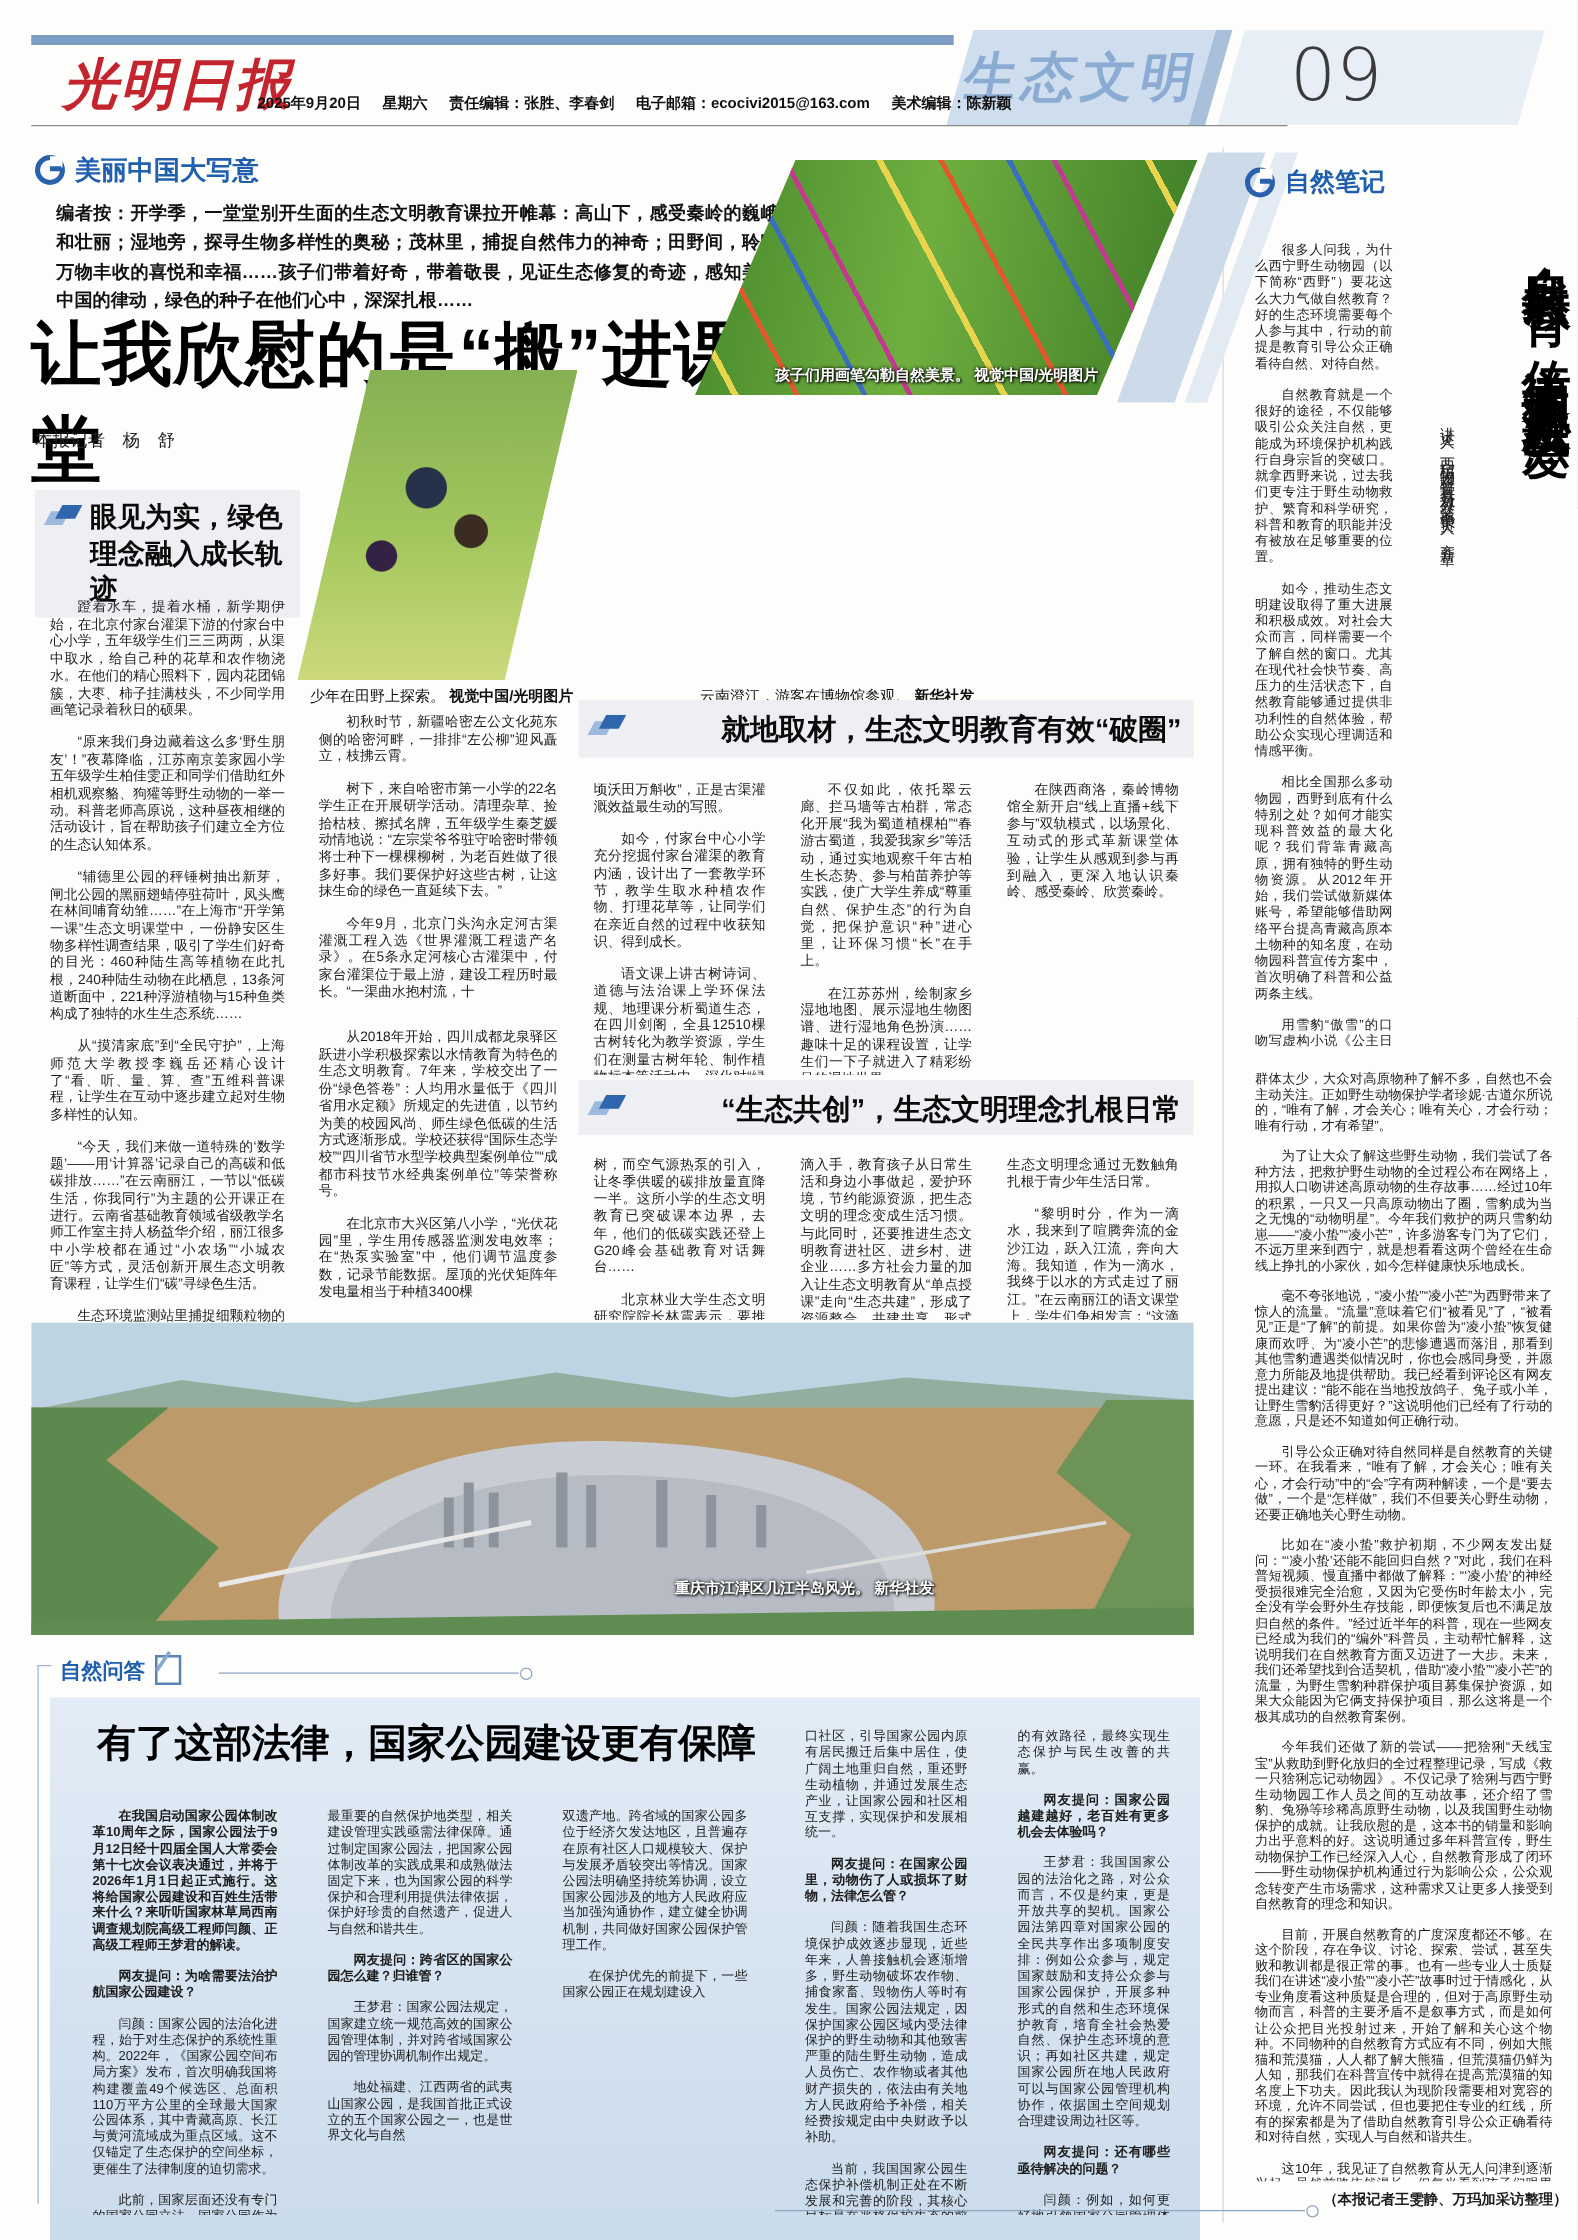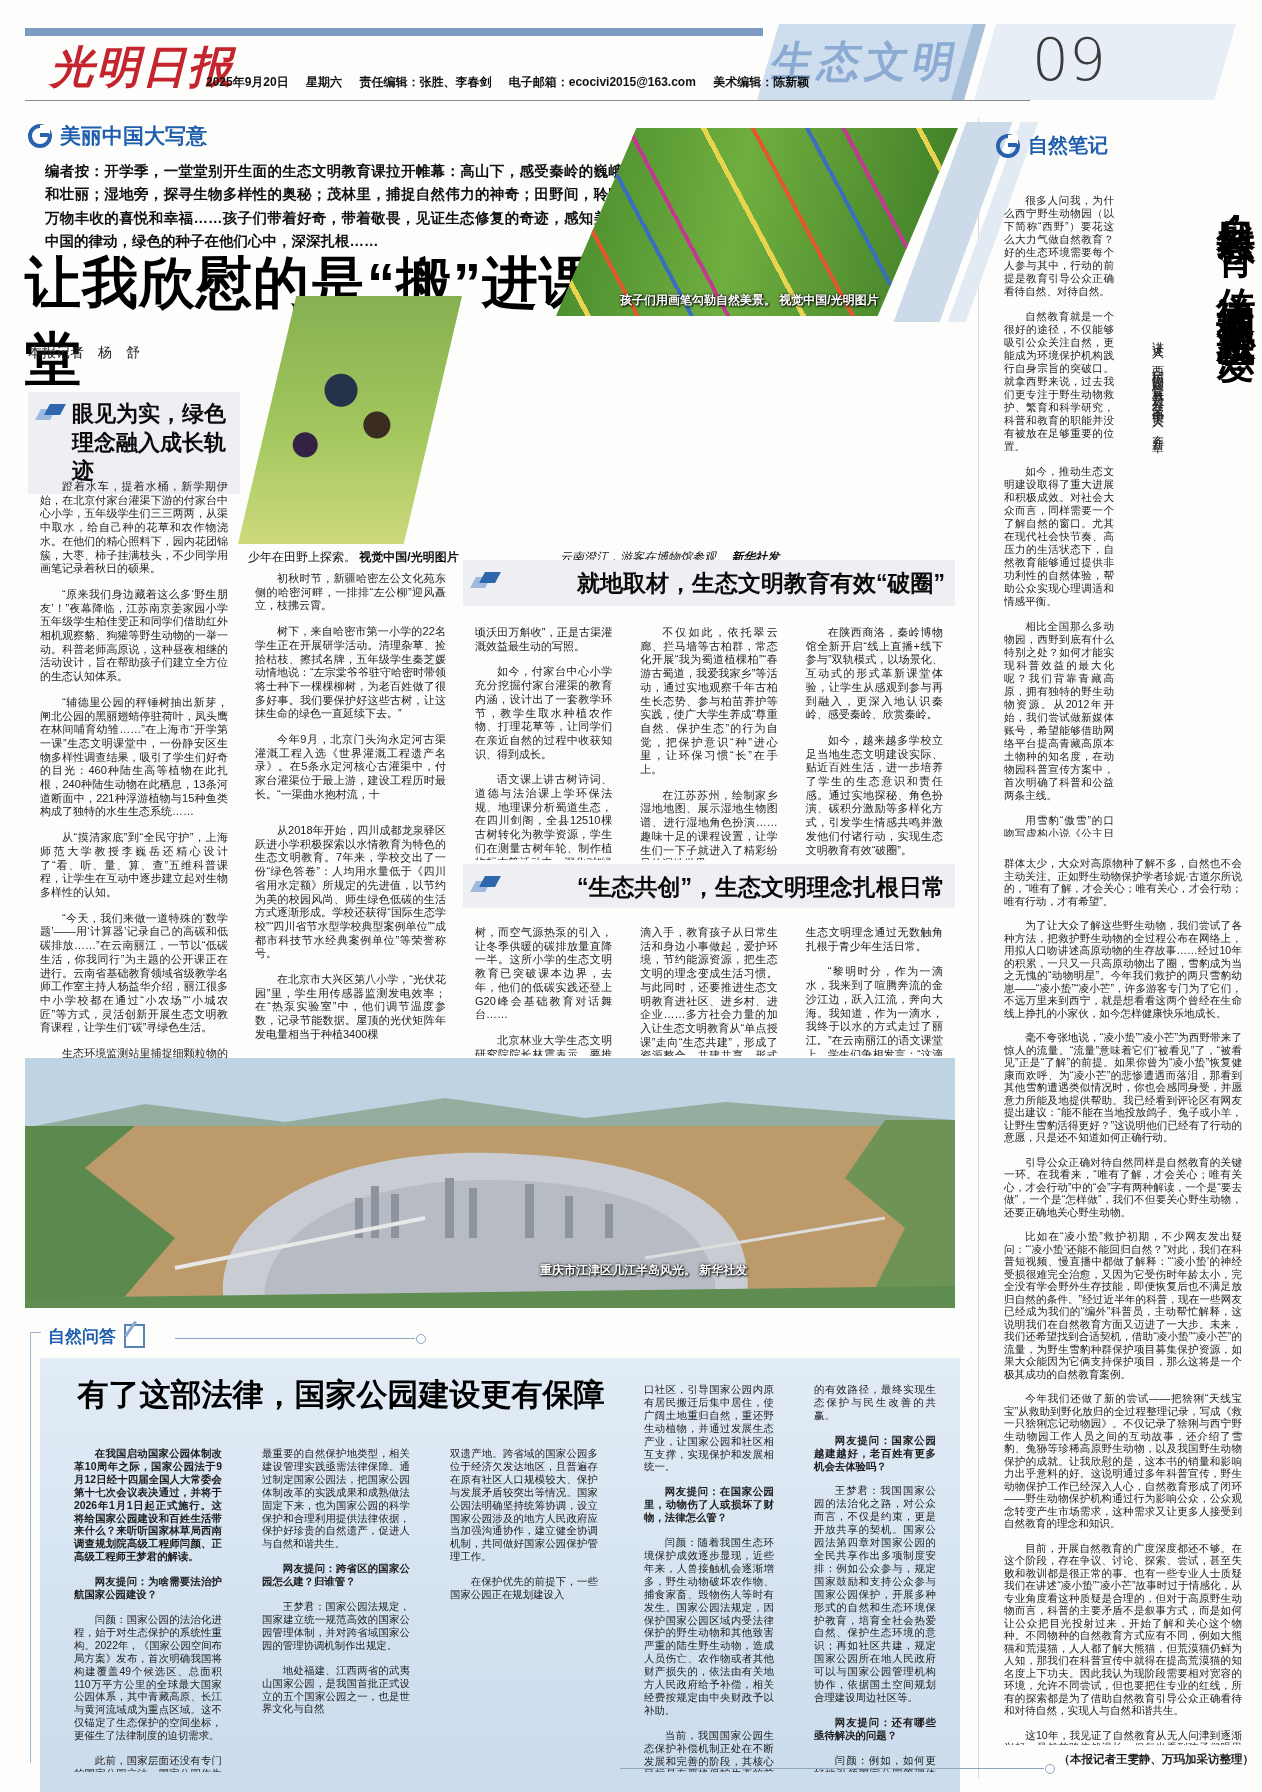--- a/index.html
+++ b/index.html
@@ -59,21 +59,21 @@
      background:
        radial-gradient(ellipse at 26% 30%,#8a7a60 0 18px,rgba(0,0,0,0) 19px),
        radial-gradient(ellipse at 20% 68%,#8a7a60 0 22px,rgba(0,0,0,0) 23px),
        linear-gradient(95deg,#cab797 0 46%,#9a8a6c 47% 49%,#2f5d46 50% 74%,#corrected 0),
        linear-gradient(95deg,#cab797 0 46%,#2f5d46 48% 74%,#667586 76% 100%);}
   .caption-on{position:absolute;color:#fff;font-size:12px;font-weight:bold;
               text-shadow:0 0 3px #000,1px 1px 2px #000;}
   .cap{font-size:12px;color:#111;}
   .cap b{font-weight:900;}
   .cap-field{left:248px;top:549px;width:220px;}
-  .cap-museum{left:560px;top:549px;width:400px;font-style:italic;}
+  .cap-museum{left:560px;top:549px;width:400px;}
   .ph-city{left:25px;top:1058px;width:930px;height:250px;}
   .cap-city{left:540px;top:1262px;}
   
   .band{background:#edeff3;display:flex;align-items:flex-start;gap:8px;padding:8px 10px;box-sizing:border-box;}
   .band .title{font-weight:900;color:#0a0a0a;}
   .flagicon{flex:none;width:26px;height:16px;position:relative;margin-top:4px;}
   .flagicon i{position:absolute;display:block;}
   .flagicon i:first-child{left:0;top:5px;width:15px;height:11px;background:#9db9dd;transform:skewX(-28deg);}
   .flagicon i:last-child{left:9px;top:0;width:16px;height:11px;background:#2f66ad;transform:skewX(-28deg);}
   .np p{margin:12px;text-indent:2em;text-align:justify;}
@@ -204,21 +204,20 @@
         <p class="ni">顷沃田万斛收”，正是古渠灌溉效益最生动的写照。</p>
         <p>如今，付家台中心小学充分挖掘付家台灌渠的教育内涵，设计出了一套教学环节，教学生取水种植农作物、打理花草等，让同学们在亲近自然的过程中收获知识、得到成长。</p>
         <p>语文课上讲古树诗词、道德与法治课上学环保法规、地理课分析蜀道生态，在四川剑阁，全县12510棵古树转化为教学资源，学生们在测量古树年轮、制作植物标本等活动中，深化对“绿水青山”的理解。</p>
       </div>
     <div class="np">
         <p>不仅如此，依托翠云廊、拦马墙等古柏群，常态化开展“我为蜀道植棵柏”“春游古蜀道，我爱我家乡”等活动，通过实地观察千年古柏生长态势、参与柏苗养护等实践，使广大学生养成“尊重自然、保护生态”的行为自觉，把保护意识“种”进心里，让环保习惯“长”在手上。</p>
         <p>在江苏苏州，绘制家乡湿地地图、展示湿地生物图谱、进行湿地角色扮演……趣味十足的课程设置，让学生们一下子就进入了精彩纷呈的湿地世界。</p>
       </div>
     <div class="np">
         <p>在陕西商洛，秦岭博物馆全新开启“线上直播+线下参与”双轨模式，以场景化、互动式的形式革新课堂体验，让学生从感观到参与再到融入，更深入地认识秦岭、感受秦岭、欣赏秦岭。</p>
-        <p>如今，越来越多学校立足当地生态文明建设实际、贴近百姓生活，进一步培养了学生的生态意识和责任感。通过实地探秘、角色扮演、碳积分激励等多样化方式，引发学生情感共鸣并激发他们付诸行动，实现生态文明教育有效“破圈”。</p>
       </div>
   </div>
 
   <div class="abs band sec3-band">
     <span class="flagicon">
         <i></i>
         <i></i>
       </span>
     <span class="title">“生态共创”，生态文明理念扎根日常</span>
   </div>

